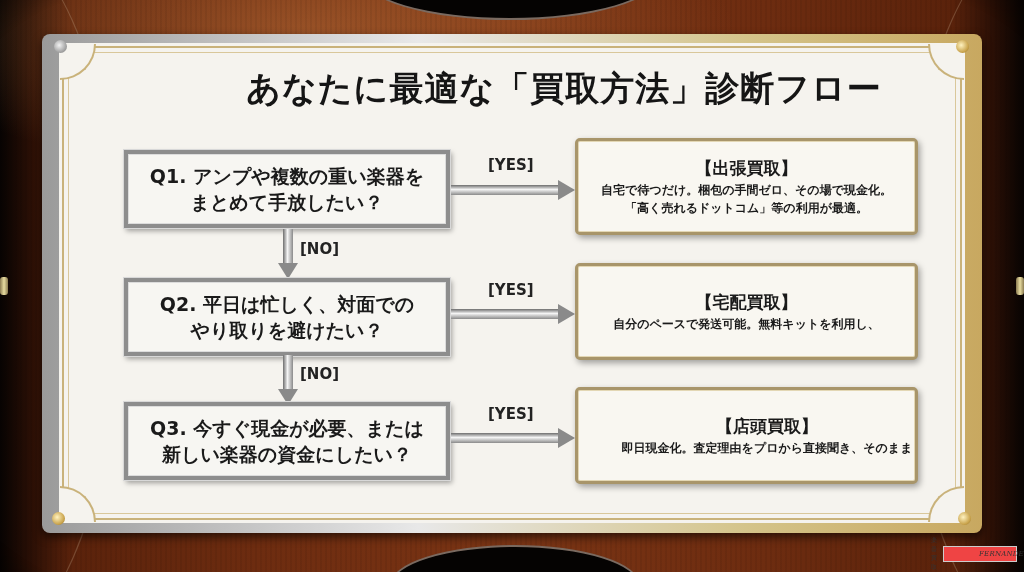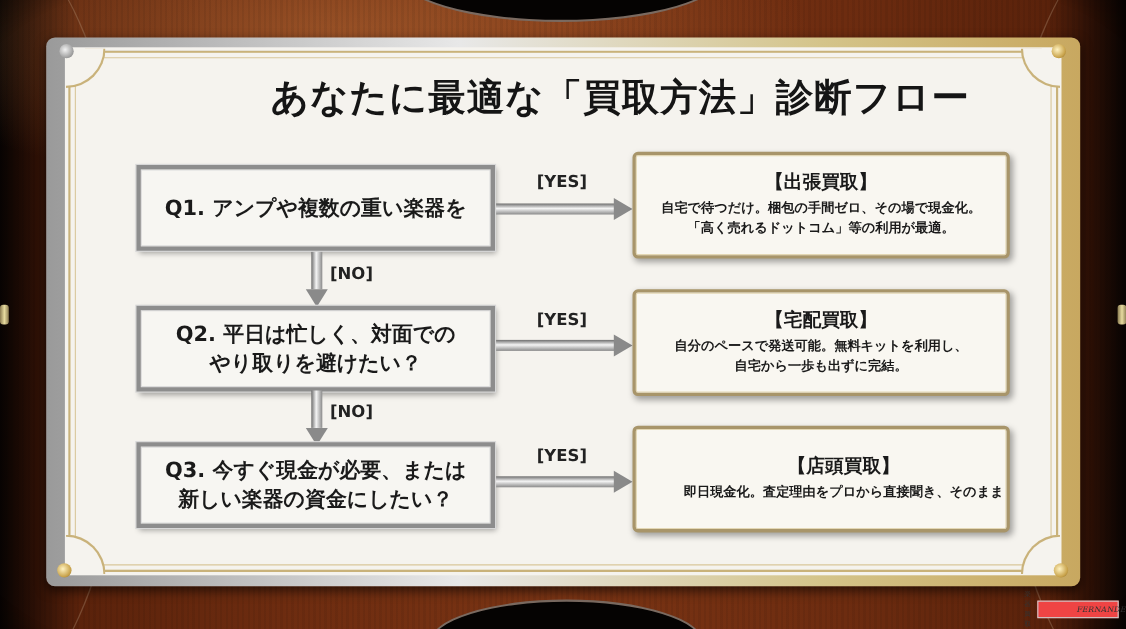--- a/index.html
+++ b/index.html
@@ -78,21 +78,21 @@
   }
 
   
   .rbox {
     position: absolute; left: 575px; width: 343px; height: 97px;
     background: #f9f7f1;
     border: 3px solid #a8956a;
     border-radius: 5px;
     box-shadow: inset 0 0 0 1px #e3d7b4, 2px 3px 6px rgba(0,0,0,0.35);
     display: flex; flex-direction: column; align-items: center; justify-content: center;
-    text-align: center; color: #1a1a1a; font-family: Liberation Mono, monospace;
+    text-align: center; color: #1a1a1a;
   }
   .rbox .rtitle { font-size: 17px; font-weight: bold; line-height: 24px; margin-bottom: 1px; }
   .rbox .rline { font-size: 12px; font-weight: bold; line-height: 18px; white-space: nowrap; }
 
   
   .harrow { position: absolute; left: 451px; width: 124px; height: 20px; }
   .harrow .shaft {
     position: absolute; left: 0; top: 5px; width: 108px; height: 10px;
     background: linear-gradient(180deg, #6d6d6d 0%, #f4f4f4 45%, #8a8a8a 100%);
   }
@@ -149,20 +149,21 @@
 
 <div class="screw silver" style="left:54px;top:40px;"></div>
 <div class="screw gold" style="left:956px;top:40px;"></div>
 <div class="screw gold" style="left:52px;top:512px;"></div>
 <div class="screw gold" style="left:958px;top:512px;"></div>
 
 <div class="title">あなたに最適な「買取方法」診断フロー</div>
 
 <div class="qbox" style="top:150px;">
   <span>Q1. アンプや複数の重い楽器を</span>
+  <span>まとめて手放したい？</span>
 </div>
 <div class="harrow" style="top:180px;">
     <div class="shaft"></div>
     <div class="head"></div>
   </div>
 <div class="yes-label" style="top:156px;">[YES]</div>
 <div class="varrow" style="top:229px;">
     <div class="shaft"></div>
     <div class="head"></div>
   </div>
@@ -194,21 +195,20 @@
 <div class="yes-label" style="top:405px;">[YES]</div>
 
 <div class="rbox" style="top:138px;">
   <div class="rtitle">【出張買取】</div>
   <div class="rline">自宅で待つだけ。梱包の手間ゼロ、その場で現金化。</div>
   <div class="rline">「高く売れるドットコム」等の利用が最適。</div>
 </div>
 <div class="rbox" style="top:263px;">
   <div class="rtitle">【宅配買取】</div>
   <div class="rline">自分のペースで発送可能。無料キットを利用し、</div>
-  <div class="rline">自宅から一歩も出ずに完結。</div>
 </div>
 <div class="rbox" style="top:387px;padding-left:41px;">
   <div class="rtitle">【店頭買取】</div>
   <div class="rline">即日現金化。査定理由をプロから直接聞き、そのまま</div>
 </div>
 
 <div class="logo">
   <span>楽器買取</span>
   <span class="sep"></span>
   <span class="brand">FERNANDES</span>

